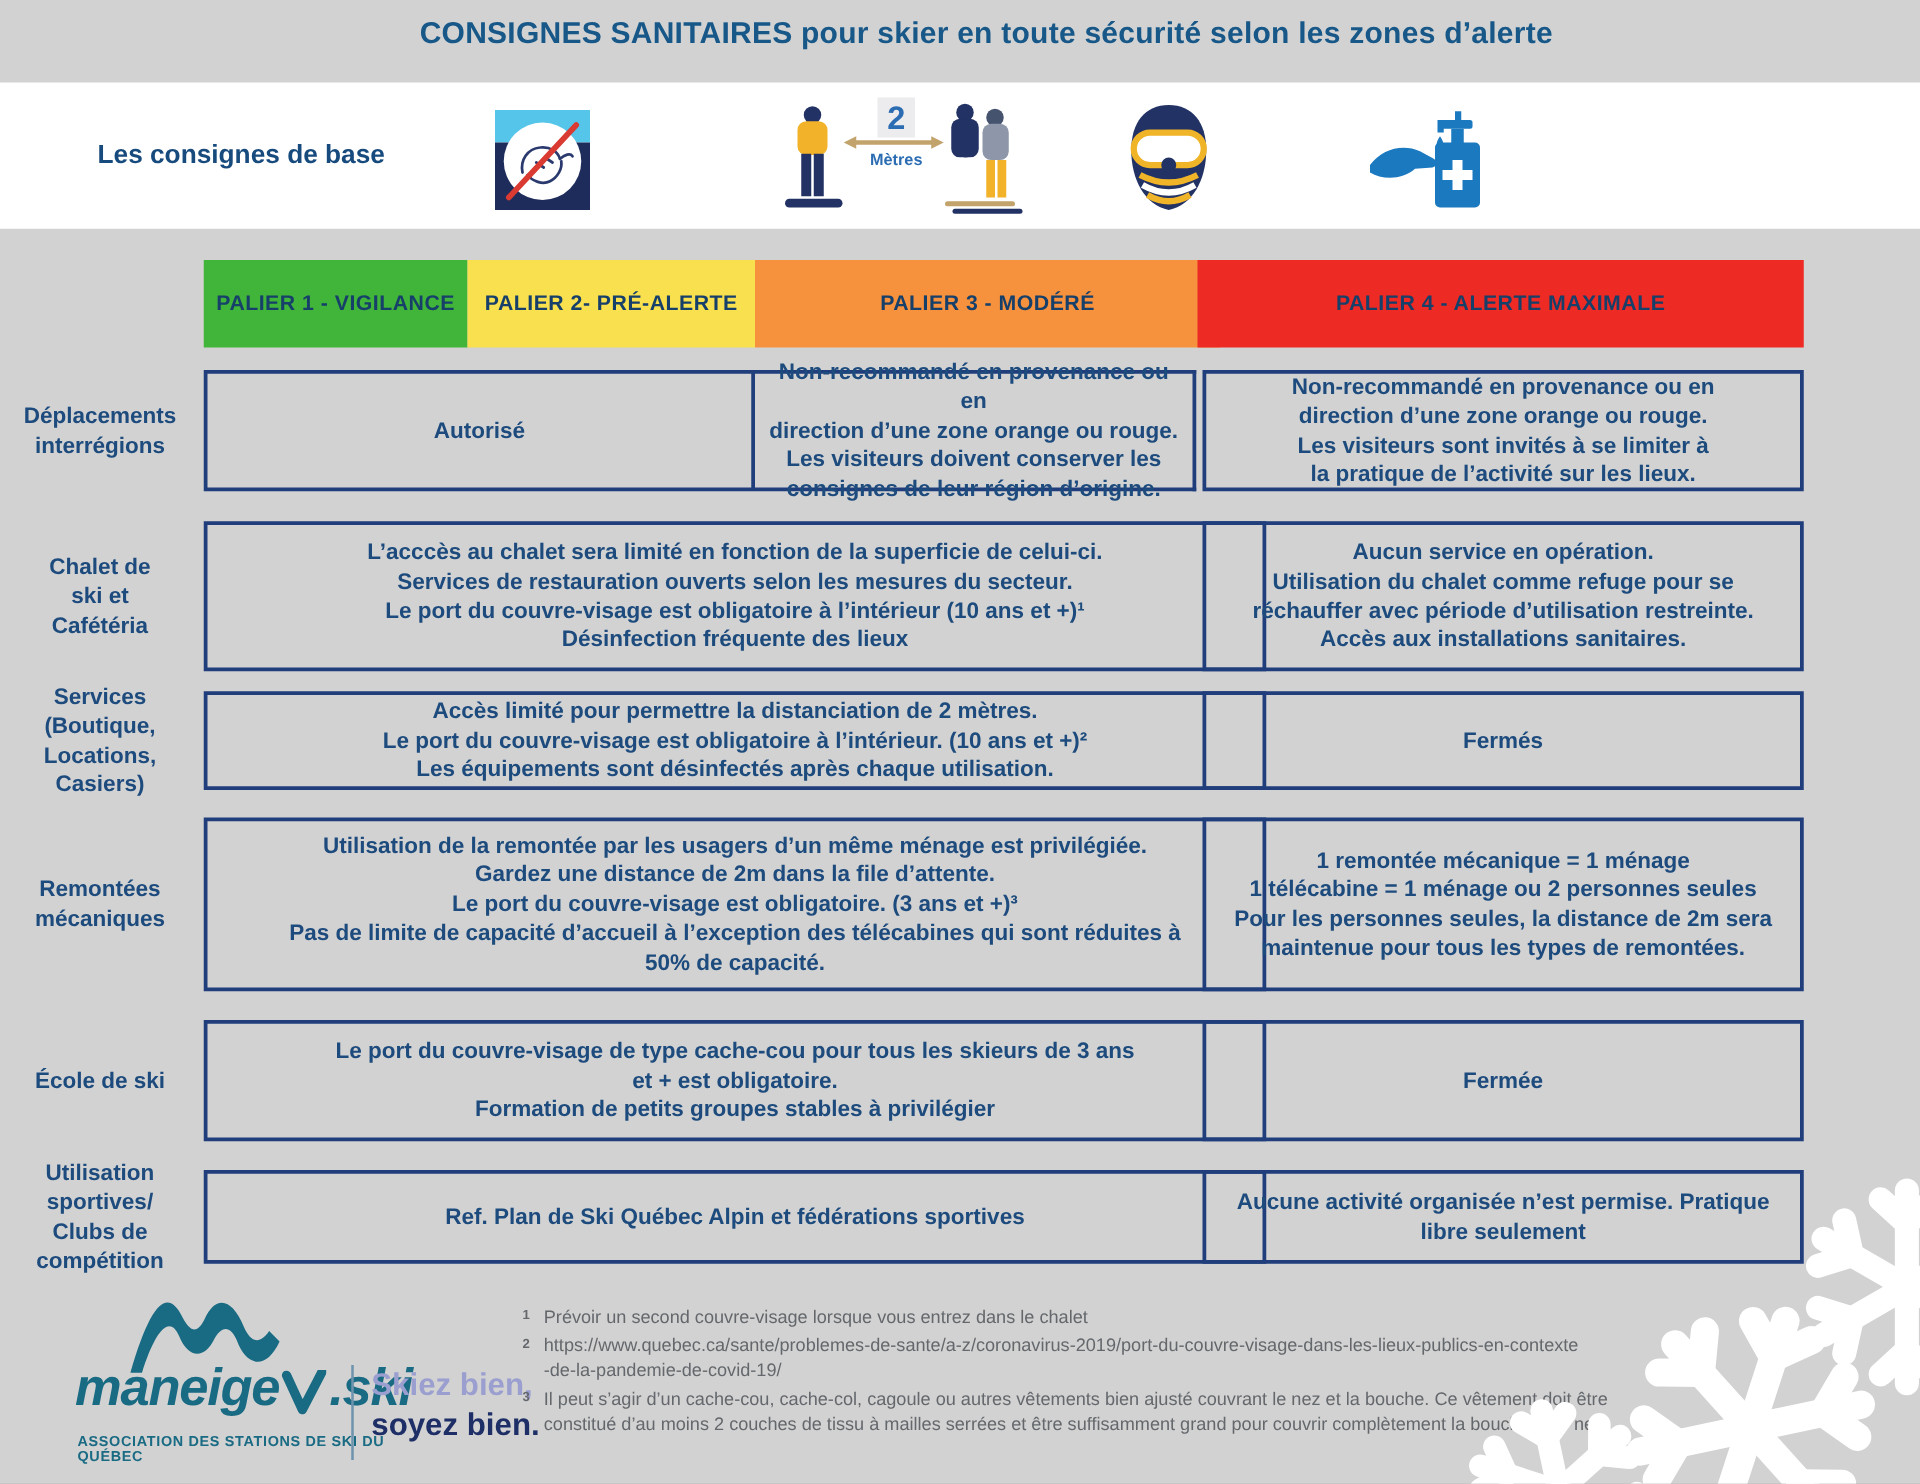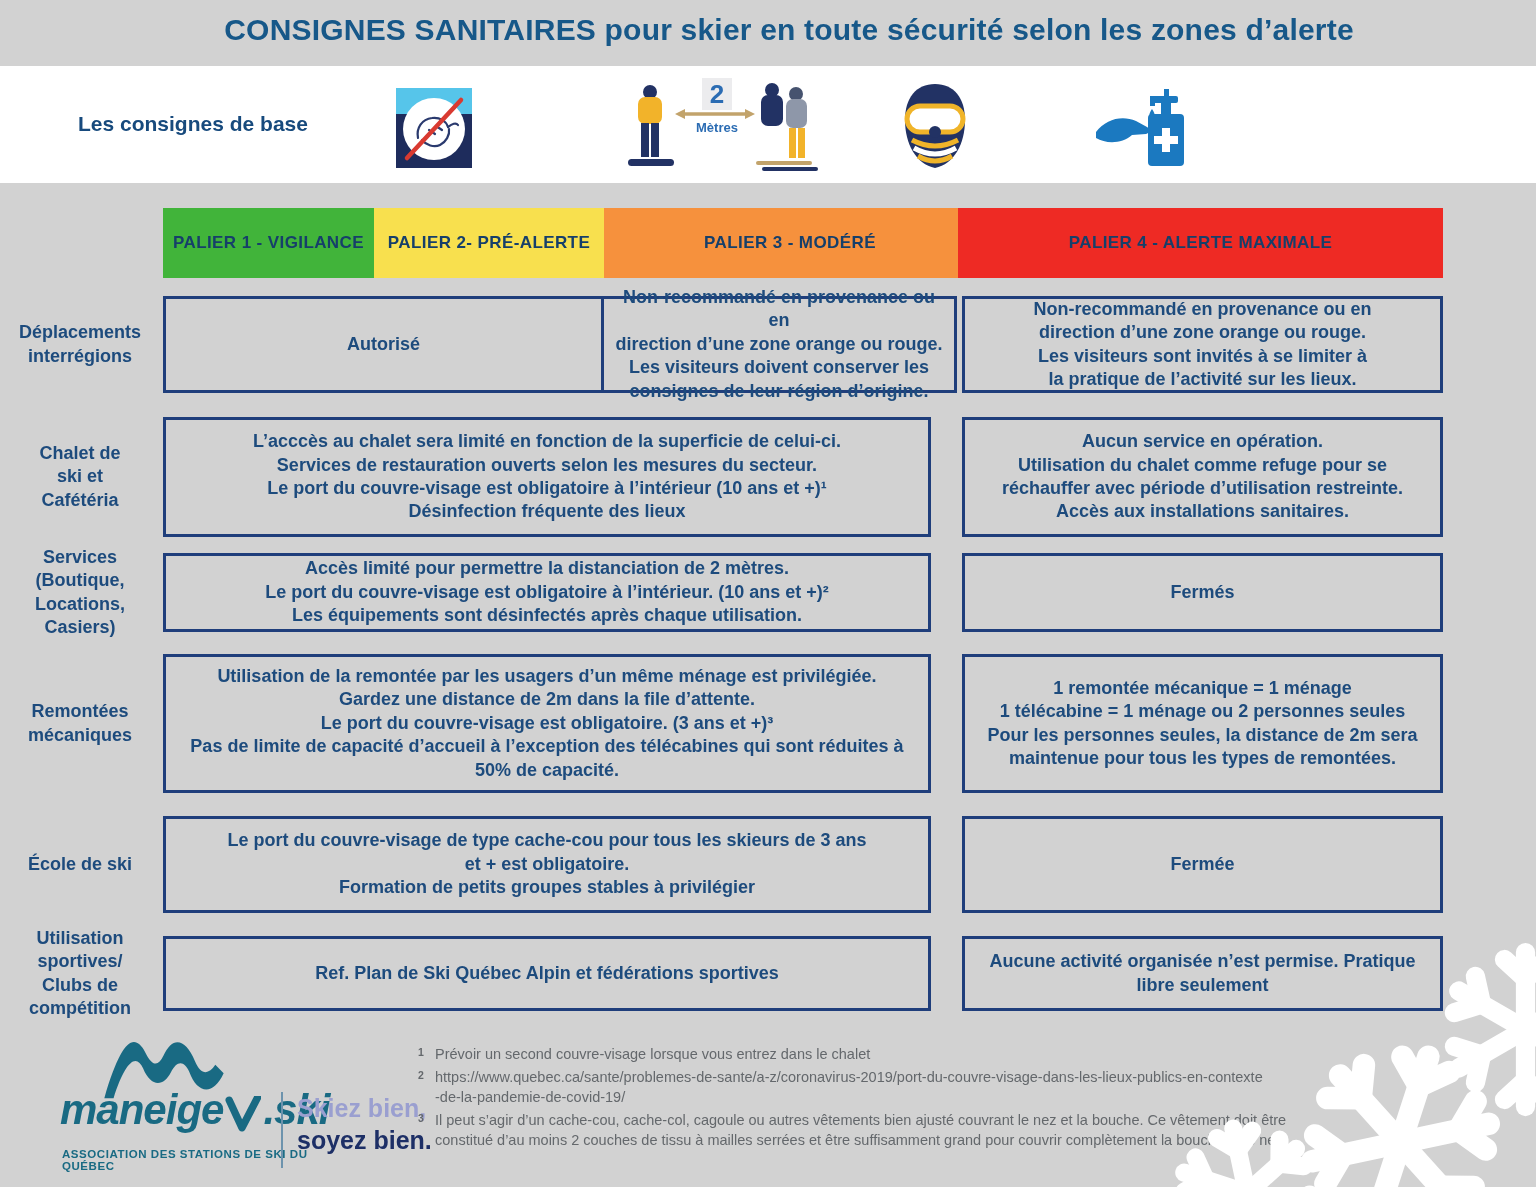--- a/index.html
+++ b/index.html
@@ -5,21 +5,21 @@
   html,body{margin:0;padding:0;background:#b9b9b9;}
   .canvas{
     position:relative;width:1536px;height:1187px;background:#d2d2d2;
     overflow:hidden;font-family:"Liberation Sans",sans-serif;
     -webkit-font-smoothing:antialiased;
   }
   *{box-sizing:border-box;}
   
   .title{
     position:absolute;top:13px;left:0;right:0;text-align:center;
-    font-size:30px;font-weight:bold;color:#175889;letter-spacing:0.2px;padding-left:42px;
+    font-size:24px;font-weight:bold;color:#175889;letter-spacing:0.2px;padding-left:42px;
   }
   
   .white-band{position:absolute;top:66px;left:0;width:1536px;height:117px;background:#ffffff;}
   .base-label{position:absolute;left:78px;top:46px;font-size:21px;font-weight:bold;color:#174a7d;}
   .icon-box{position:absolute;}
   .icon-nohandshake{left:396px;top:22px;width:76px;height:80px;}
   .icon-distance{left:628px;top:14px;width:192px;height:96px;}
   .icon-goggles{left:900px;top:16px;width:70px;height:88px;}
   .icon-sanitizer{left:1092px;top:20px;width:102px;height:84px;}
   .dist-num{
@@ -53,21 +53,21 @@
     font-size:18px;font-weight:bold;color:#1d4b7d;line-height:1.28;white-space:pre-line;
   }
   .cell{
     position:absolute;top:0;bottom:0;border:3px solid #1f3e7b;
     display:flex;align-items:center;justify-content:center;text-align:center;
     font-size:18px;font-weight:bold;color:#1d4b7d;line-height:1.3;
     white-space:pre-line;padding:2px 6px;
   }
   .cell-a{left:163px;width:441px;}
   .cell-b{left:604px;width:353px;border-left:none;}
-  .cell-l{left:163px;width:768px;}
+  .cell-l{left:163px;width:850px;}
   .cell-r{left:962px;width:481px;}
   
   .logo-mountain{position:absolute;left:100px;top:1026px;width:140px;height:74px;}
   .logo-line{
     position:absolute;left:60px;top:1086px;display:flex;align-items:flex-end;
     color:#196a83;font-style:italic;font-weight:bold;font-size:42px;letter-spacing:-1px;
   }
   .logo-v{width:36px;height:36px;margin:0 2px 2px 2px;}
   .logo-sub{
     position:absolute;left:62px;top:1148px;width:300px;

